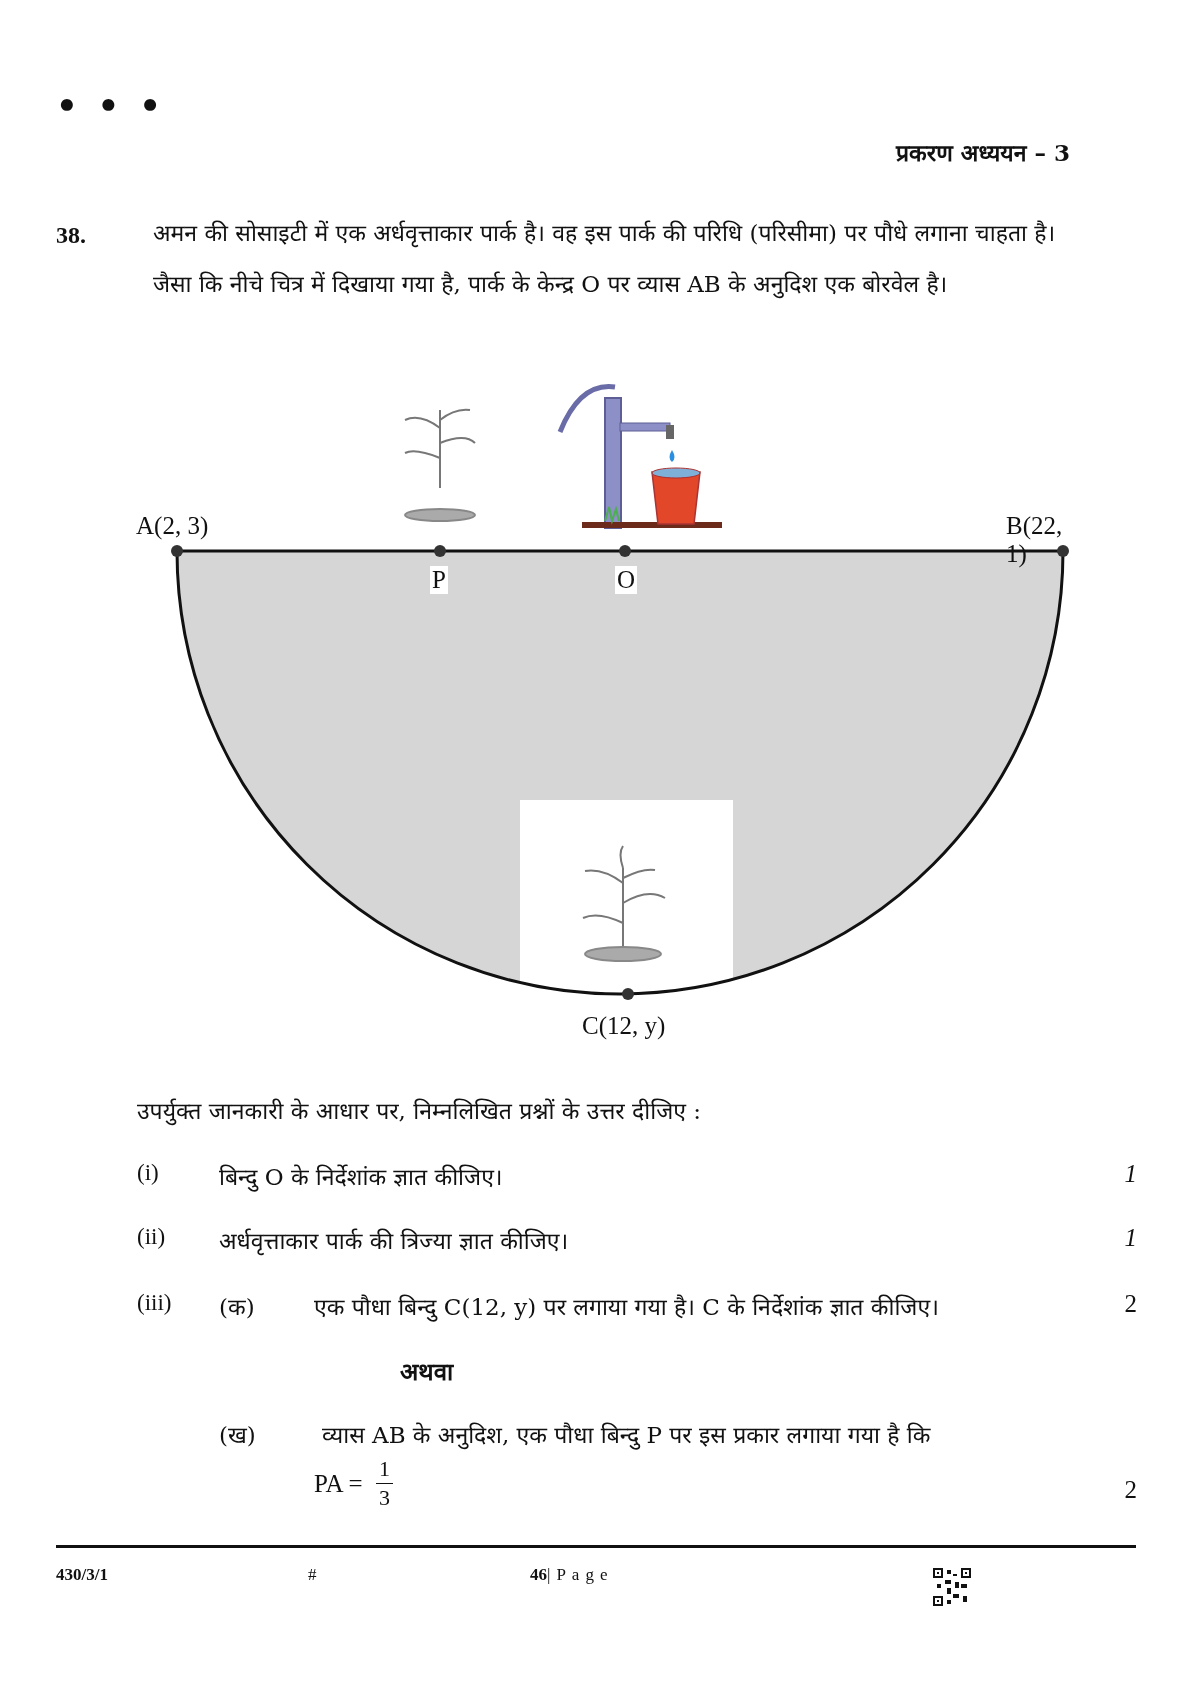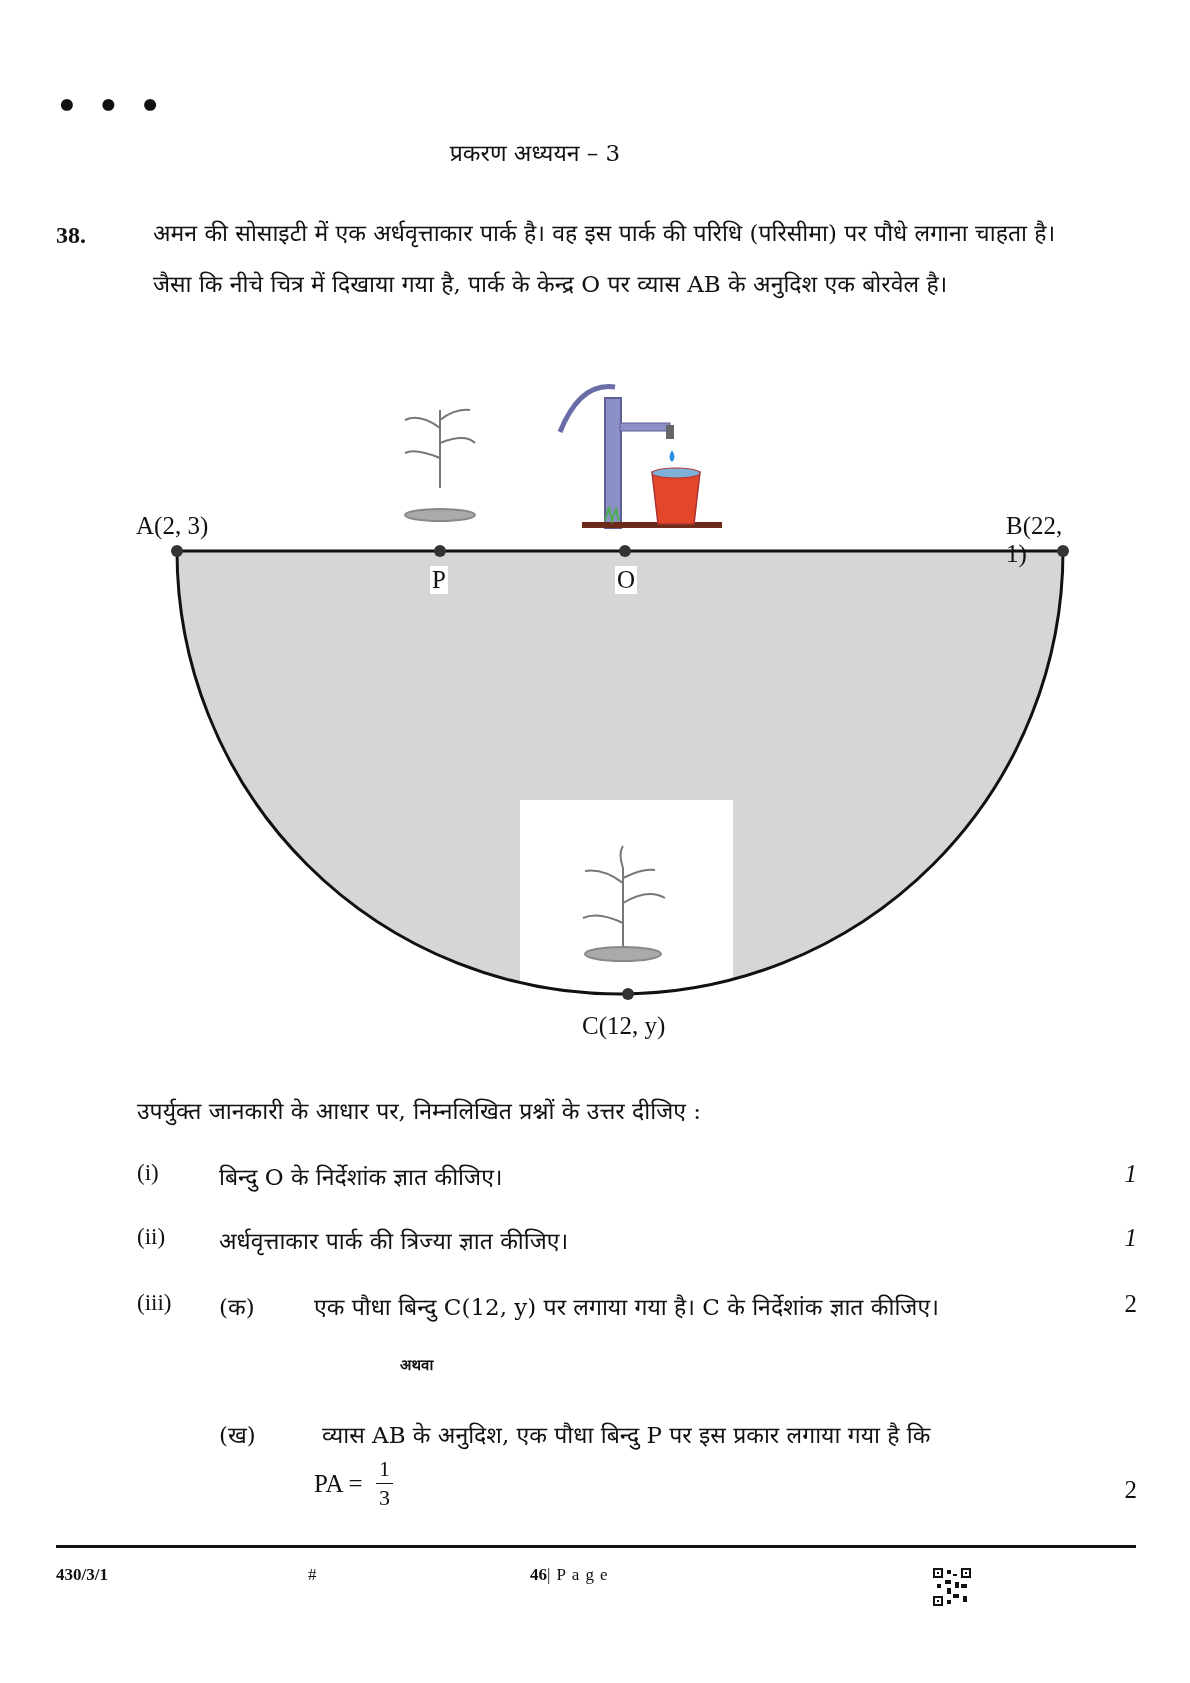--- a/index.html
+++ b/index.html
@@ -1,33 +1,33 @@
 <!DOCTYPE html>
 <html><head>
 <meta charset="utf-8">
 <style>
   html, body { margin: 0; padding: 0; background: #ffffff; }
   body { width: 1190px; height: 1683px; position: relative; overflow: hidden;
          font-family: "DejaVu Serif", "Liberation Serif", serif; color: #111; }
   .abs { position: absolute; }
   .dots { left: 56px; top: 88px; font-size: 34px; letter-spacing: 4px; font-weight: bold; line-height: 1; }
-  .heading { left: 0; width: 1070px; top: 136px; text-align: center; font-size: 23px; font-weight: normal; }
+  .heading { left: 0; width: 1070px; top: 136px; text-align: right; font-size: 23px; font-weight: bold; }
   .qnum { left: 56px; top: 222px; font-size: 24px; font-weight: bold; font-family: "Liberation Serif", serif; }
   .qtext { left: 153px; top: 208px; width: 940px; font-size: 23px; line-height: 51px; }
   .figure { left: 0; top: 348px; width: 1048px; height: 700px; }
   .label { font-family: "Liberation Serif", serif; font-size: 25px; }
   .box-label { background: #fff; padding: 0 2px; }
   .intro { left: 137px; top: 1094px; font-size: 23px; }
   .row { left: 137px; width: 1000px; font-size: 23px; }
   .row .num { position: absolute; left: 0; font-family: "Liberation Serif", serif; }
   .row .sub { position: absolute; left: 82px; }
   .row .txt { position: absolute; }
   .row .marks { position: absolute; right: 0; font-family: "Liberation Serif", serif; font-style: italic; font-size: 25px; }
   .row .marks.up { font-style: normal; }
-  .athva { left: 400px; top: 1354px; font-size: 15px; font-weight: bold; }
+  .athva { left: 400px; top: 1354px; font-size: 24px; font-weight: bold; }
   .frac { display: inline-block; vertical-align: middle; text-align: center; font-family: "Liberation Serif", serif; font-size: 22px; line-height: 1; margin: 0 6px; }
   .frac .n { display: block; border-bottom: 1.5px solid #111; padding: 0 3px 3px 3px; }
   .frac .d { display: block; padding-top: 3px; }
   .footer-rule { left: 56px; top: 1545px; width: 1080px; height: 3px; background: #111; }
   .footer { top: 1565px; font-size: 17px; font-family: "Liberation Serif", serif; }
   .f-code { left: 56px; font-weight: bold; }
   .f-hash { left: 308px; }
   .f-page { left: 530px; }
   .f-page b { font-weight: bold; }
   .f-page .pg { letter-spacing: 6px; margin-left: 6px; }

